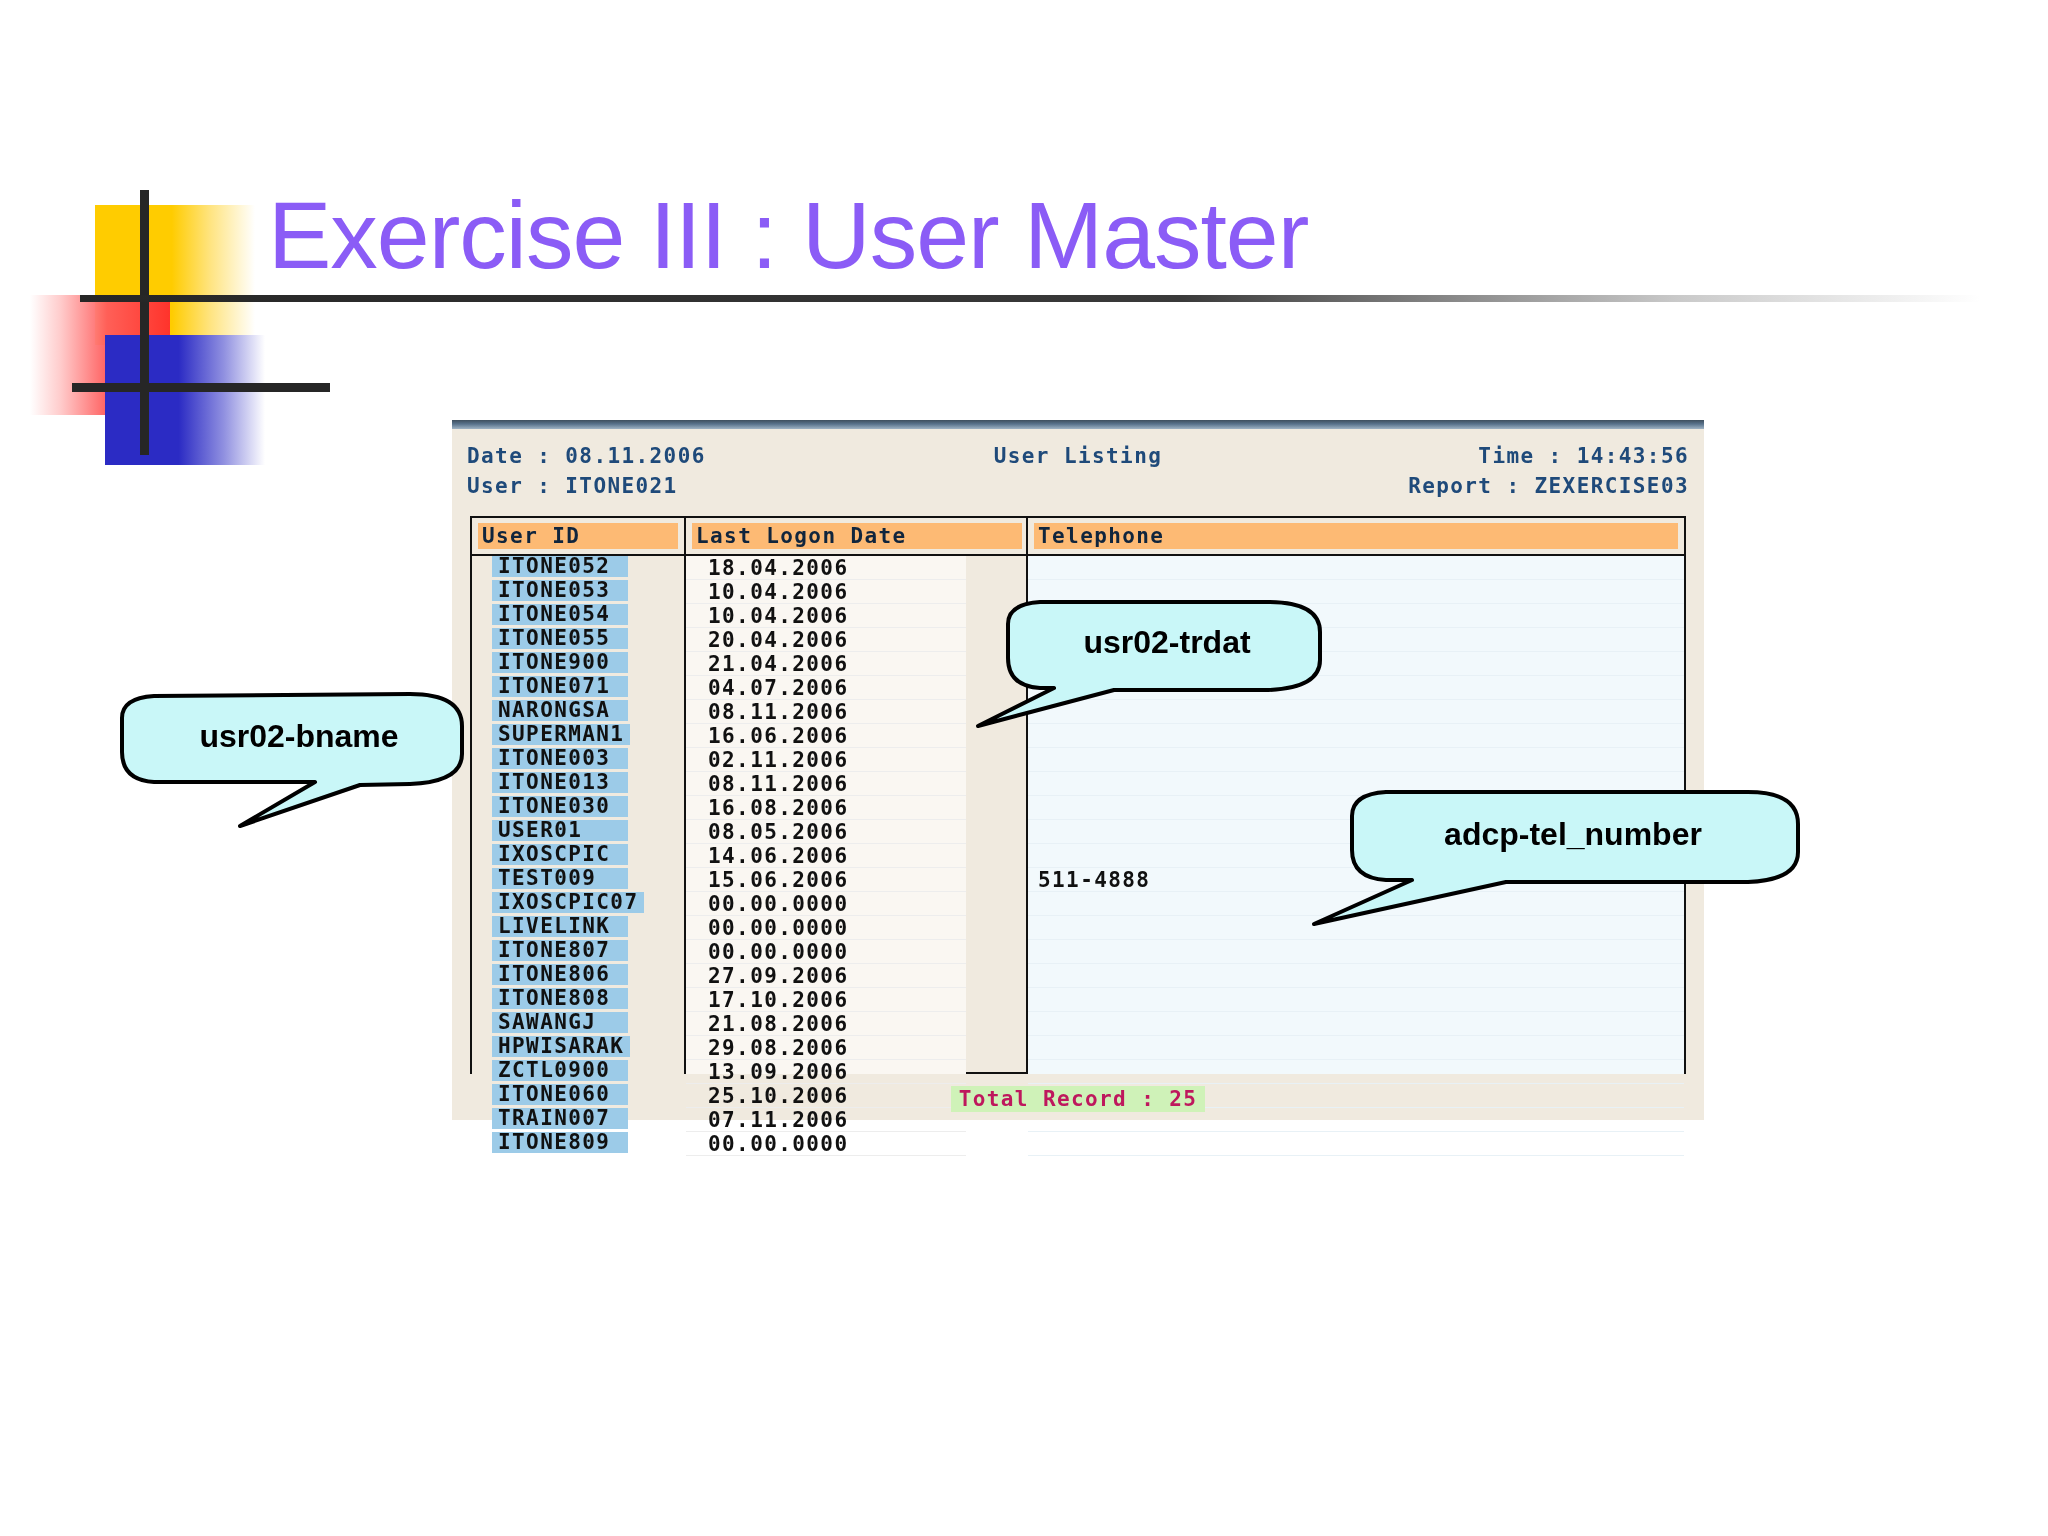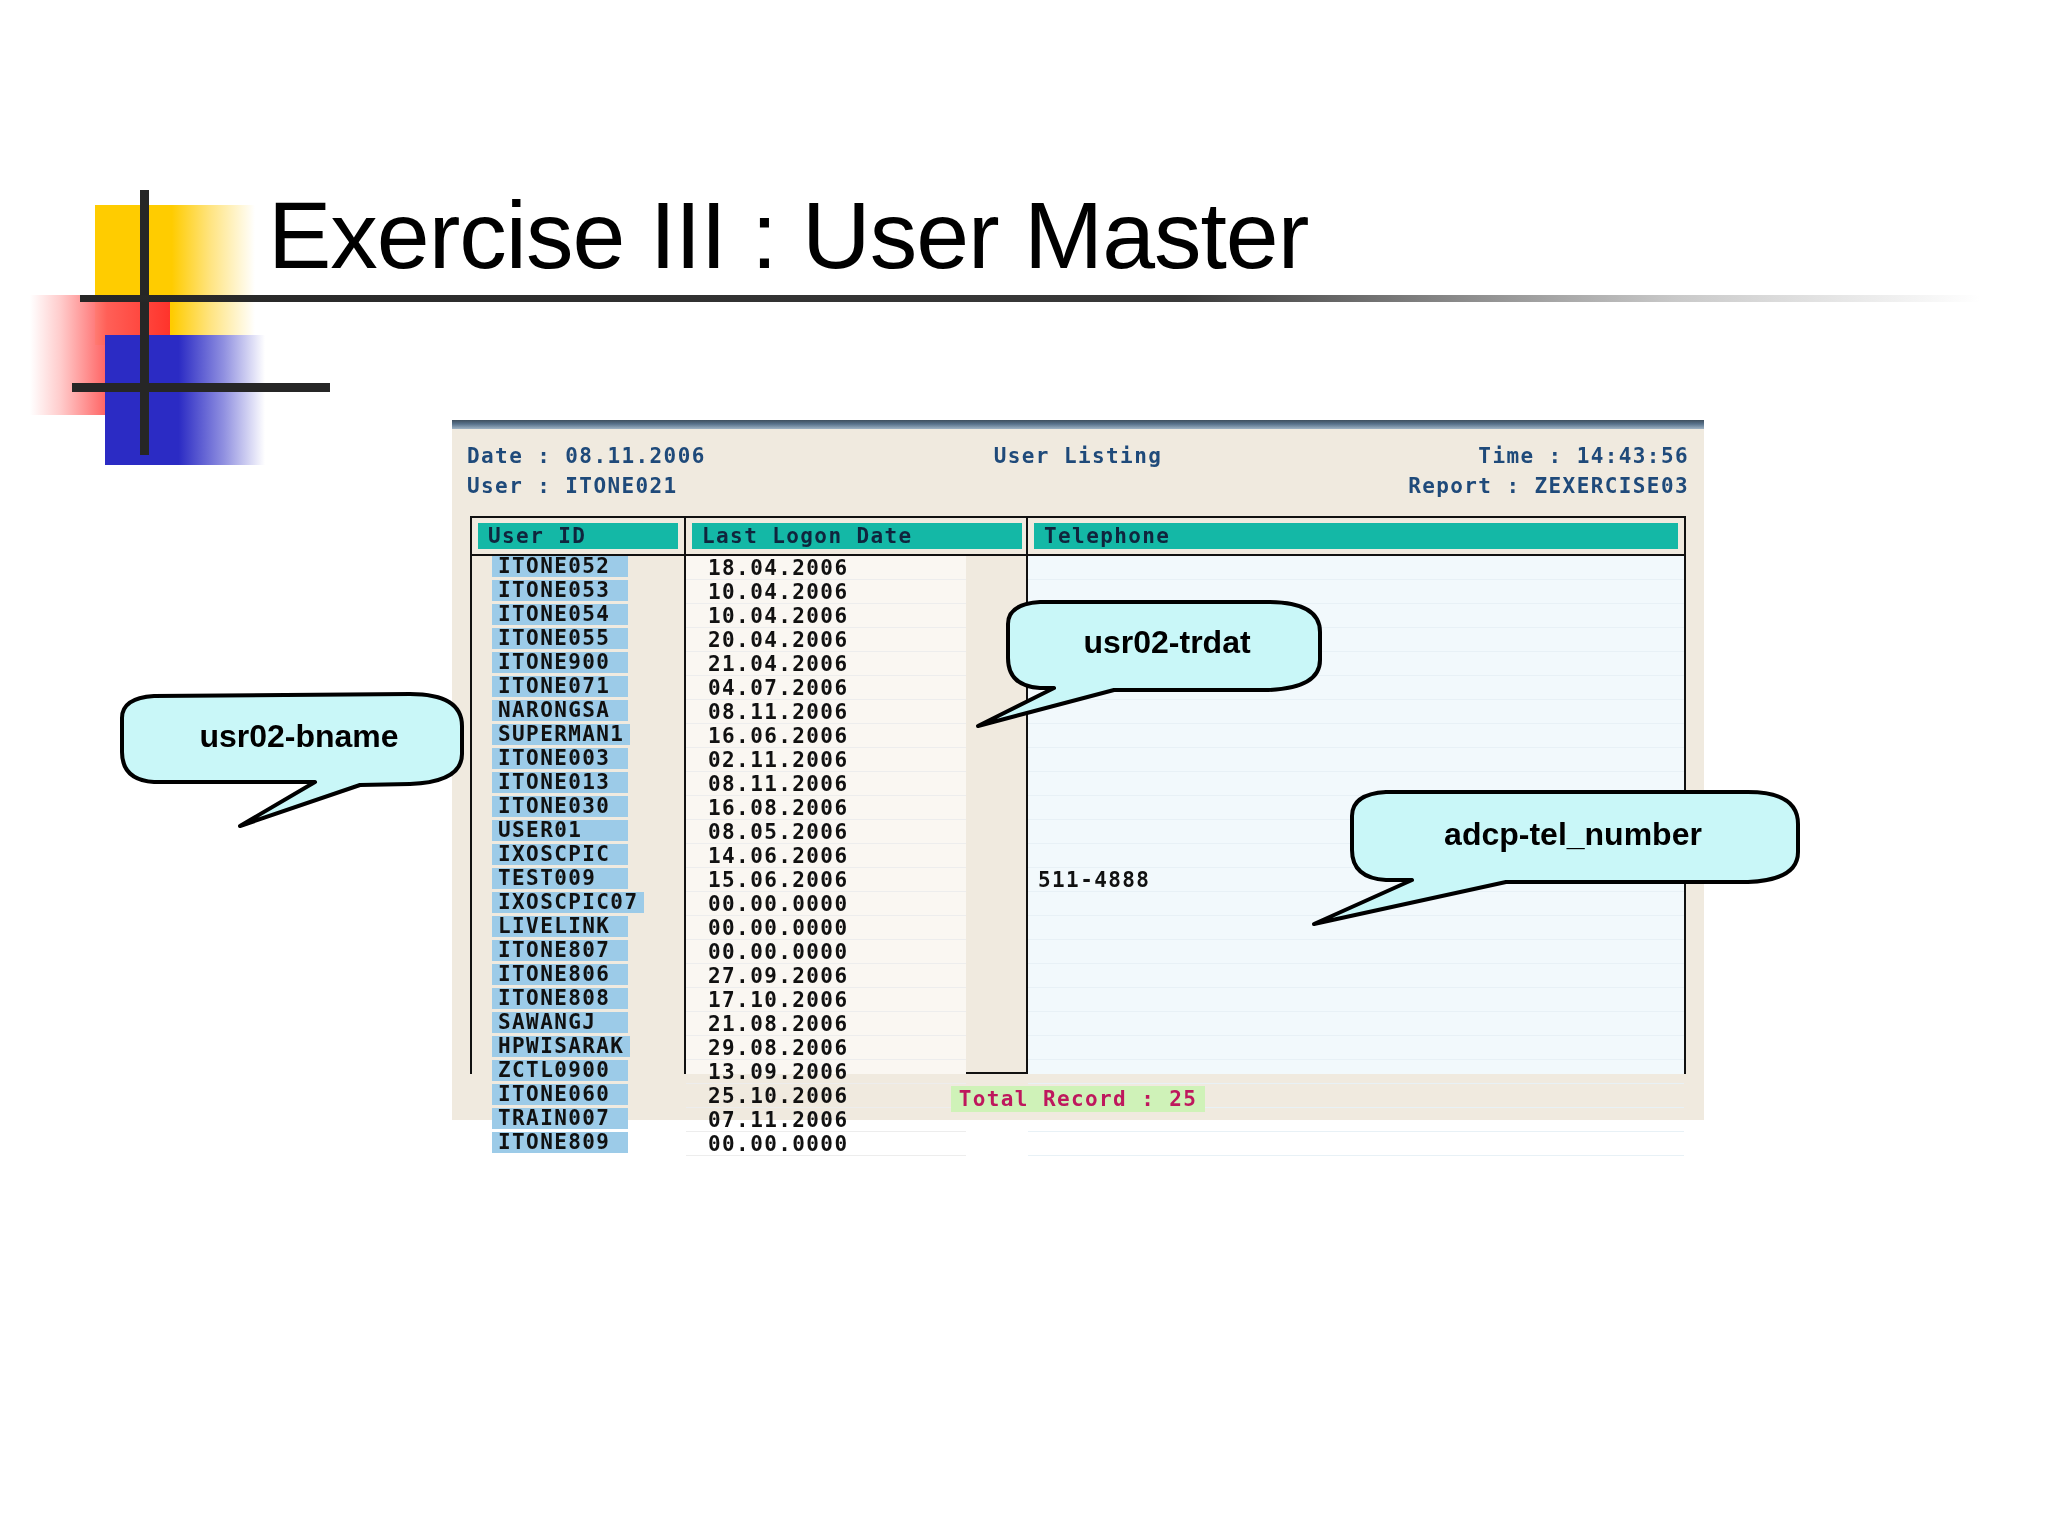--- a/index.html
+++ b/index.html
@@ -22,21 +22,21 @@
     background:linear-gradient(to right,#2B2BC4 0%,#2B2BC4 46%,#8f8fe0 74%,#ffffff 100%);}
   .cross-v{left:110px;top:0px;width:9px;height:265px;background:#262626;}
   .cross-h{left:42px;top:193px;width:258px;height:9px;background:#262626;}
 
   #title-rule{position:absolute;left:80px;top:295px;width:1900px;height:7px;
     background:linear-gradient(to right,#262626 0%,#3a3a3a 58%,#c9c9c9 84%,#ffffff 100%);}
 
   #page-title{
     position:absolute;left:268px;top:176px;width:1400px;
     font-size:95px;line-height:118px;font-weight:400;
-    color:#000000;letter-spacing:-1px;white-space:nowrap;
+    color:#8b5cf6;letter-spacing:-1px;white-space:nowrap;
   }
 
   
   #report-panel{
     position:absolute;left:452px;top:420px;width:1252px;height:700px;
     background:#F0EADF;
     box-sizing:border-box;
   }
   #panel-topbar{position:absolute;left:0;top:0;width:100%;height:9px;
     background:linear-gradient(to bottom,#3e4f5e 0%,#59738c 45%,#9fb3c4 100%);}
@@ -48,22 +48,22 @@
   #hdr-date{position:absolute;left:15px;top:6px;}
   #hdr-user{position:absolute;left:15px;top:36px;}
   #hdr-listing{position:absolute;left:0;top:6px;width:100%;text-align:center;}
   #hdr-time{position:absolute;right:15px;top:6px;}
   #hdr-report{position:absolute;right:15px;top:36px;}
 
   
   #report-table{position:absolute;left:18px;top:96px;width:1216px;height:558px;
     border:2px solid #111;box-sizing:border-box;background:#F0EADF;}
   #thead{position:relative;height:38px;border-bottom:2px solid #111;box-sizing:border-box;}
-  .th{position:absolute;top:5px;height:26px;background:#14b8a6;color:#10253d;
-      line-height:26px;padding-left:10px;box-sizing:border-box;}
+  .th{position:absolute;top:5px;height:26px;background:#fdba74;color:#10253d;
+      line-height:26px;padding-left:4px;box-sizing:border-box;}
   .vline{position:absolute;top:0;bottom:0;width:2px;background:#111;}
 
   #tbody{position:relative;height:518px;}
   .col-userid{position:absolute;left:0;top:0;width:212px;bottom:0;background:#F0EADF;}
   .col-date{position:absolute;left:214px;top:0;width:280px;bottom:0;background:#FAF7F2;}
   .col-tel{position:absolute;left:556px;top:0;right:0;bottom:0;background:#F2F9FC;}
 
   .row{height:24px;line-height:24px;box-sizing:border-box;}
   .col-userid .row{padding:0;}
   .uid-chip{display:inline-block;margin-left:20px;min-width:136px;height:21px;line-height:21px;

